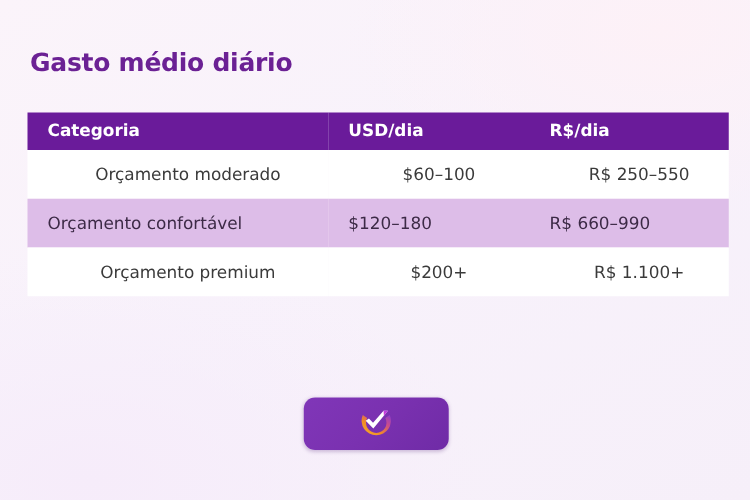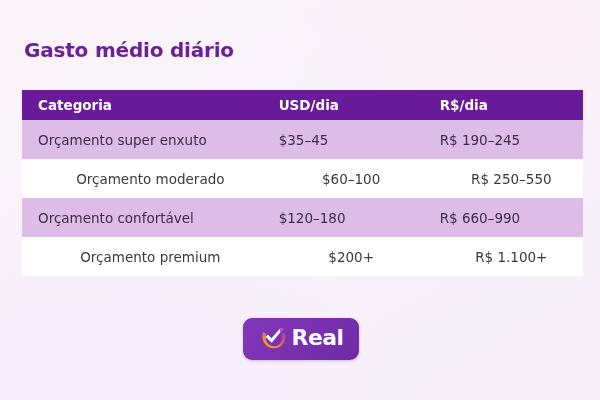--- a/index.html
+++ b/index.html
@@ -131,25 +131,20 @@
           <col class="c3">
       </colgroup>
       <thead>
         <tr>
           <th>Categoria</th>
           <th>USD/dia</th>
           <th>R$/dia</th>
         </tr>
       </thead>
       <tbody>
-        <tr class="alt">
-          <td>Orçamento super enxuto</td>
-          <td>$35–45</td>
-          <td>R$ 190–245</td>
-        </tr>
         <tr class="plain">
           <td>Orçamento moderado</td>
           <td>$60–100</td>
           <td>R$ 250–550</td>
         </tr>
         <tr class="alt">
           <td>Orçamento confortável</td>
           <td>$120–180</td>
           <td>R$ 660–990</td>
         </tr>
@@ -173,16 +168,15 @@
         </linearGradient>
         <linearGradient id="tipGrad" x1="0" y1="1" x2="1" y2="0">
           <stop offset="0%" stop-color="#d83fd8"></stop>
           <stop offset="100%" stop-color="#b03ae0"></stop>
         </linearGradient>
       </defs>
       <path d="M9 17 A 25 25 0 1 0 55 17 L 47.5 22 A 17.5 17.5 0 1 1 16.5 22 Z" fill="url(#bowlGrad)"></path>
       <path d="M14 27 L 27 40 L 52 10 L 44.5 10 L 26.5 30.5 L 19.5 23 Z" fill="#ffffff"></path>
       <path d="M44.5 10 L 52 10 L 45 18.5 Z" fill="url(#tipGrad)"></path>
     </svg>
-    <span id="logo-text">Real</span>
   </div>
 
 </div>
 
 </body></html>

